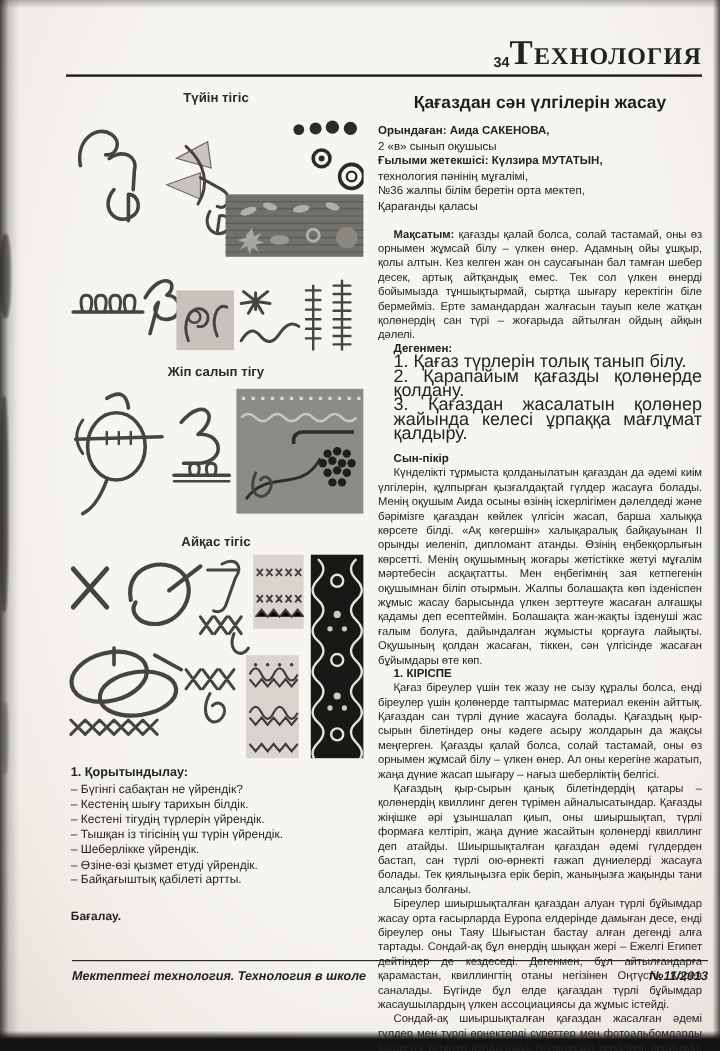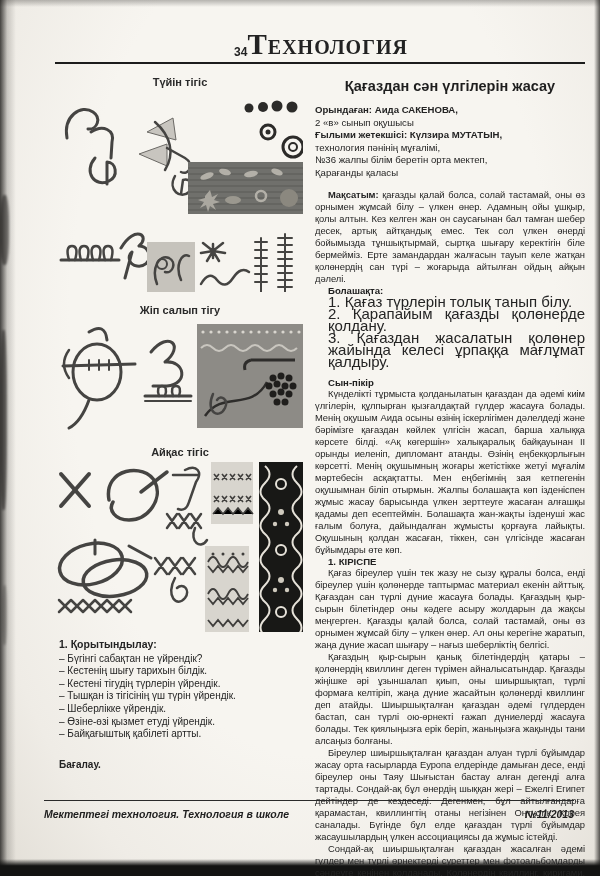--- a/index.html
+++ b/index.html
@@ -18,21 +18,21 @@
                background:linear-gradient(0deg, #131312 60%, rgba(19,19,18,.45) 82%, rgba(0,0,0,0));}
   .edge-top{position:absolute;left:0;right:0;top:0;height:7px;
             background:linear-gradient(180deg, rgba(60,58,55,.35), rgba(0,0,0,0));}
   .smudge{position:absolute;background:rgba(30,28,26,.55);border-radius:40%;filter:blur(1px);}
   .sm1{left:0;top:195px;width:9px;height:70px;}
   .sm2{left:0;top:330px;width:7px;height:180px;}
   .sm3{left:2px;top:585px;width:5px;height:60px;opacity:.5;}
 
   .content{position:absolute;left:55px;top:30px;width:530px;}
   
-  .hdr{display:flex;justify-content:center;align-items:flex-end;
+  .hdr{display:flex;justify-content:flex-end;align-items:flex-end;
        border-bottom:2.5px solid #1c1c1c;padding-bottom:3px;}
   .pagenum{font-weight:bold;font-size:12px;padding-left:2px;}
   .brand{font-family:"Liberation Serif",serif;font-weight:600;letter-spacing:1px;line-height:1;}
   .brand .big{font-size:29px;}
   .brand .rest{font-size:20px;}
 
   .cols{display:flex;gap:10px;margin-top:8px;}
   .lcol{width:250px;flex:none;}
   .rcol{width:270px;flex:none;}
 
@@ -49,21 +49,21 @@
   .title{font-weight:bold;font-size:14.5px;text-align:center;margin:6px 0 10px 0;color:#1e1e1e;}
   .by{font-size:9.6px;line-height:12.6px;color:#242424;}
   .by .b{font-weight:bold;}
   .p{font-size:9.4px;line-height:12px;text-align:justify;margin:0;color:#242424;letter-spacing:-0.05px;}
   .ind{text-indent:13px;}
   .gap{height:9px;}
   .bh{font-weight:bold;font-size:9.6px;text-indent:13px;margin:0;color:#202020;}
   .task{font-size:15px;line-height:12px;margin:0;padding-left:13px;text-align:justify;color:#242424;}
 
   
-  .footer{position:absolute;left:44px;width:530px;top:800px;}
+  .footer{position:absolute;left:60px;width:530px;top:800px;}
   .frule{border-top:1.5px solid #2a2a2a;}
   .frow{display:flex;justify-content:space-between;margin-top:7px;
         font-size:10.5px;font-weight:bold;font-style:italic;color:#1f1f1f;}
 
   .sk{stroke:#454442;fill:none;stroke-linecap:round;stroke-linejoin:round;}
 </style>
 </head>
 <body>
 
 <div class="page">
@@ -325,21 +325,21 @@
           <div class="b">Ғылыми жетекшісі: Күлзира МУТАТЫН,</div>
           <div>технология пәнінің мұғалімі,</div>
           <div>№36 жалпы білім беретін орта мектеп,</div>
           <div>Қарағанды қаласы</div>
         </div>
 
         <div class="gap"></div>
 
         <p class="p ind"><b>Мақсатым:</b><span> қағазды қалай болса, солай тастамай, оны өз орнымен жұмсай білу – үлкен өнер. Адамның ойы ұшқыр, қолы алтын. Кез келген жан он саусағынан бал тамған шебер десек, артық айтқандық емес. Тек сол үлкен өнерді бойымызда тұншықтырмай, сыртқа шығару керектігін біле бермейміз. Ерте замандардан жалғасын тауып келе жатқан қолөнердің сан түрі – жоғарыда айтылған ойдың айқын дәлелі.</span></p>
 
-        <p class="bh">Болашақта:</p>
+        <p class="bh">Дегенмен:</p>
         <p class="task">1. Қағаз түрлерін толық танып білу.</p>
         <p class="task">2. Қарапайым қағазды қолөнерде қолдану.</p>
         <p class="task">3. Қағаздан жасалатын қолөнер жайында келесі ұрпаққа мағлұмат қалдыру.</p>
 
         <div class="gap"></div>
 
         <p class="bh">Сын-пікір</p>
         <p class="p ind">Күнделікті тұрмыста қолданылатын қағаздан да әдемі киім үлгілерін, құлпырған қызғалдақтай гүлдер жасауға болады. Менің оқушым Аида осыны өзінің іскерлігімен дәлелдеді және бәрімізге қағаздан көйлек үлгісін жасап, барша халыққа көрсете білді. «Ақ көгершін» халықаралық байқауынан II орынды иеленіп, дипломант атанды. Өзінің еңбекқорлығын көрсетті. Менің оқушымның жоғары жетістікке жетуі мұғалім мәртебесін асқақтатты. Мен еңбегімнің зая кетпегенін оқушымнан біліп отырмын. Жалпы болашақта көп ізденіспен жұмыс жасау барысында үлкен зерттеуге жасаған алғашқы қадамы деп есептеймін. Болашақта жан-жақты ізденуші жас ғалым болуға, дайындалған жұмысты қорғауға лайықты. Оқушының қолдан жасаған, тіккен, сән үлгісінде жасаған бұйымдары өте көп.</p>
 
         <p class="bh">1. КІРІСПЕ</p>

